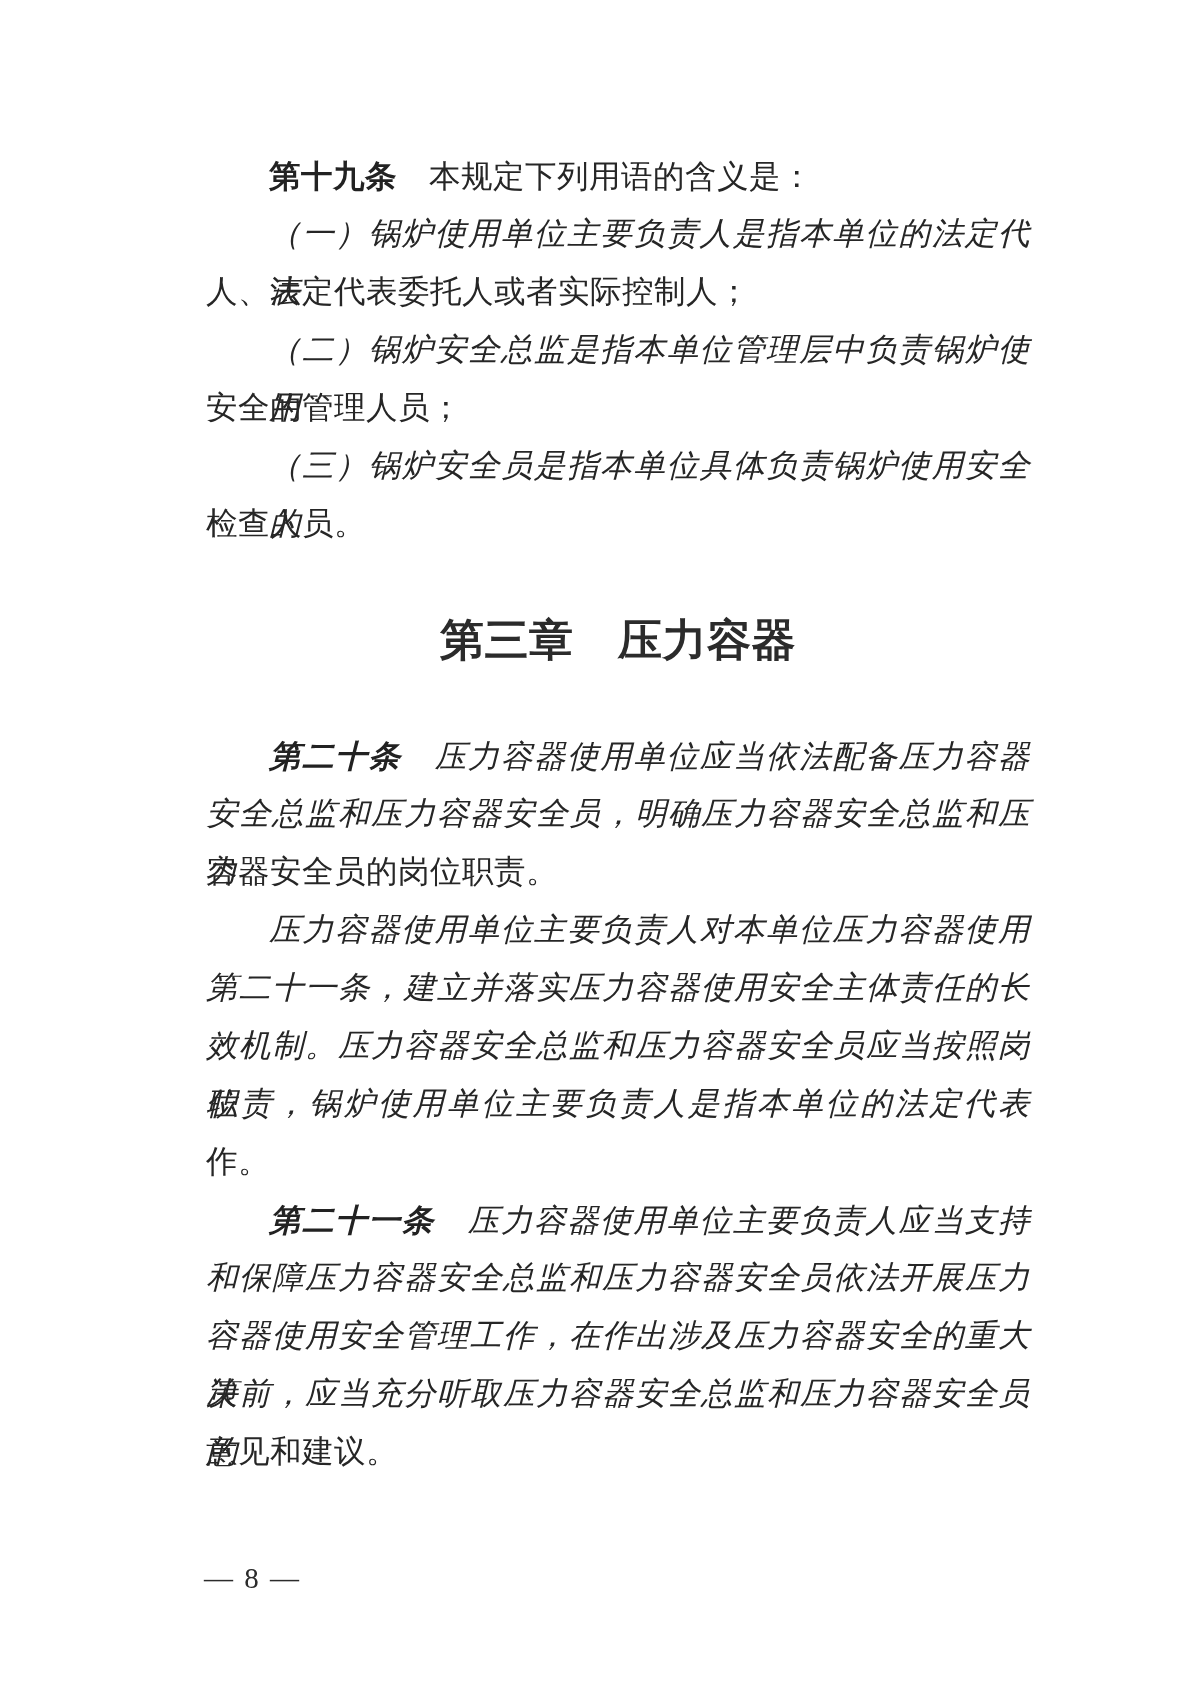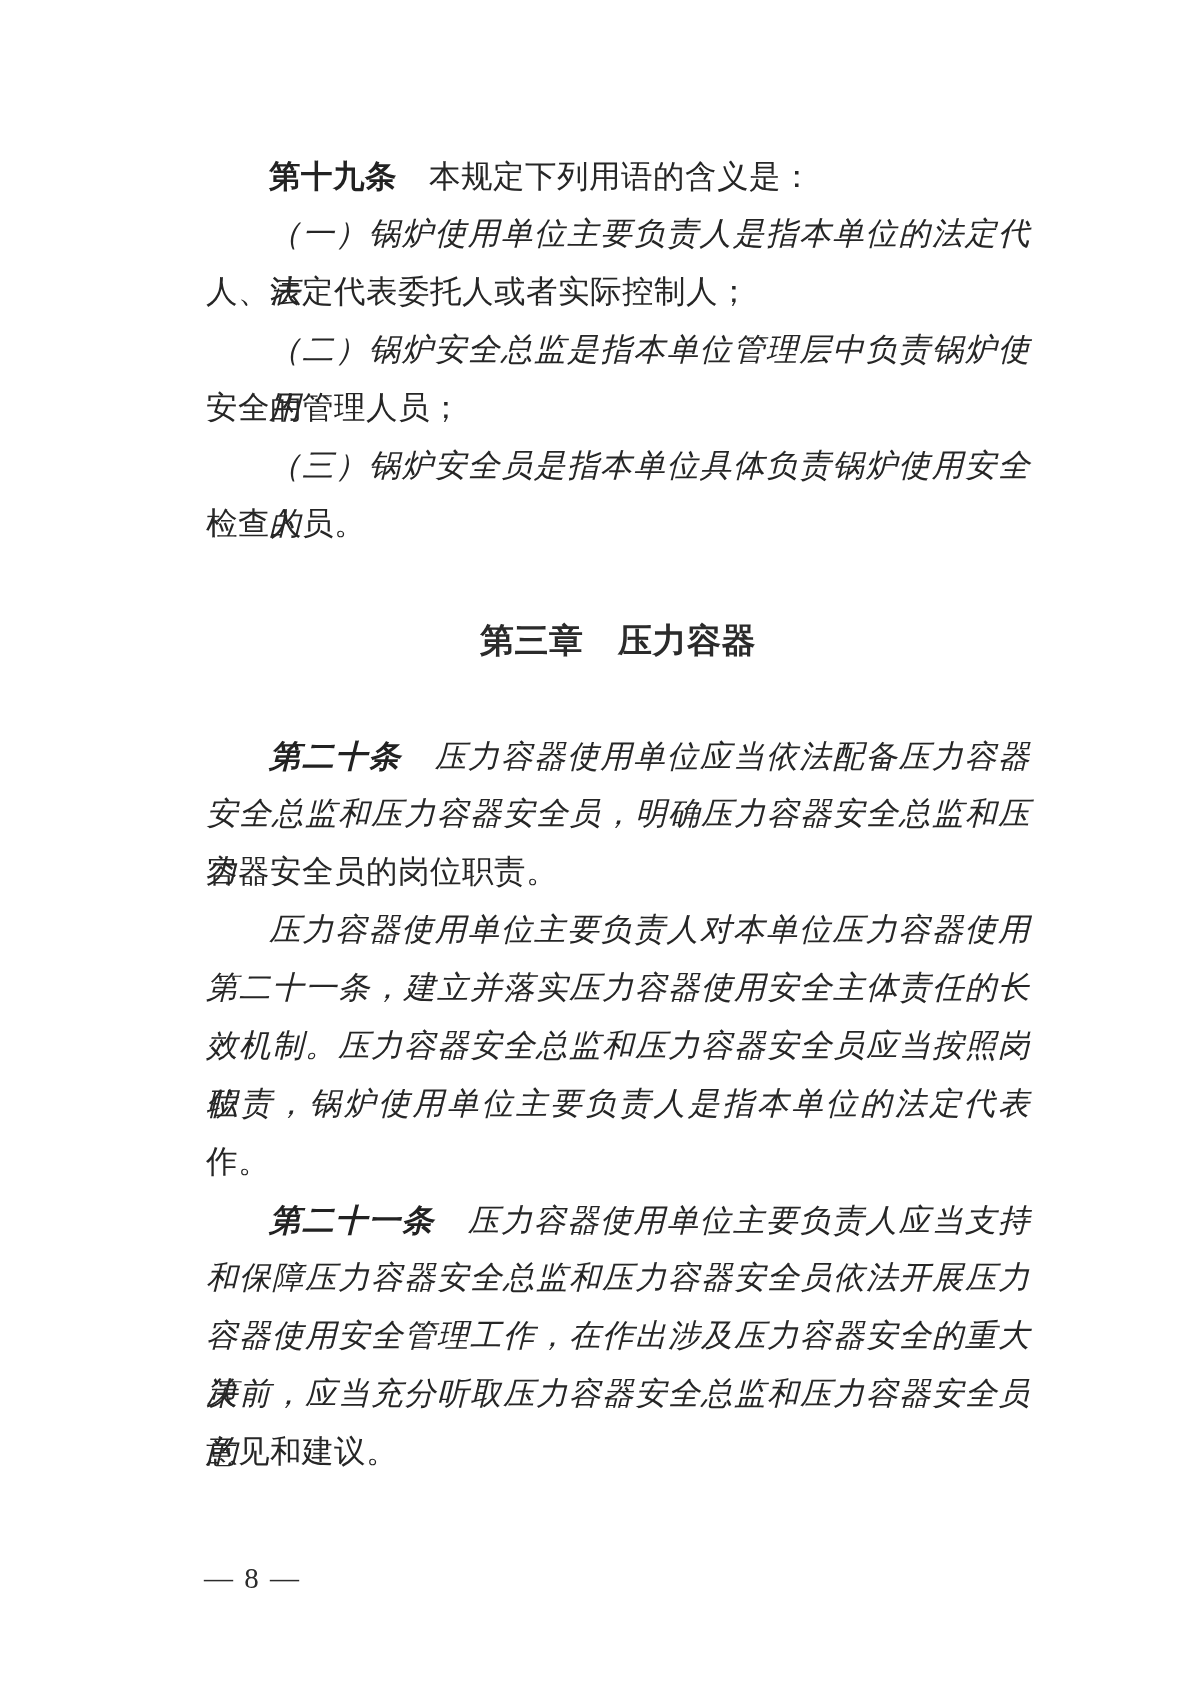--- a/index.html
+++ b/index.html
@@ -40,21 +40,21 @@
     text-align-last: justify;
     text-justify: inter-character;
     font-style: italic;
   }
   .line.spacer {
     
   }
   .line.heading {
     text-align: center;
     text-align-last: center;
-    font-size: 34px;
+    font-size: 44px;
     font-weight: bold;
     font-family: "Liberation Sans", "DejaVu Sans", sans-serif;
     color: #2b2b2b;
   }
   .lead {
     font-weight: bold;
     font-family: "Liberation Sans", "DejaVu Sans", sans-serif;
     color: #222222;
   }
   .page-footer {

